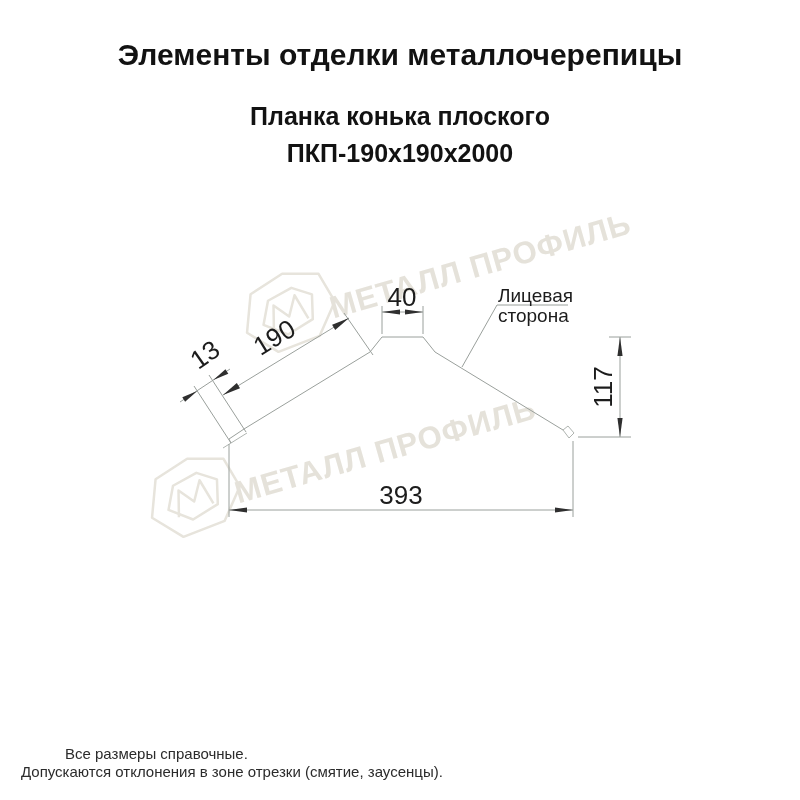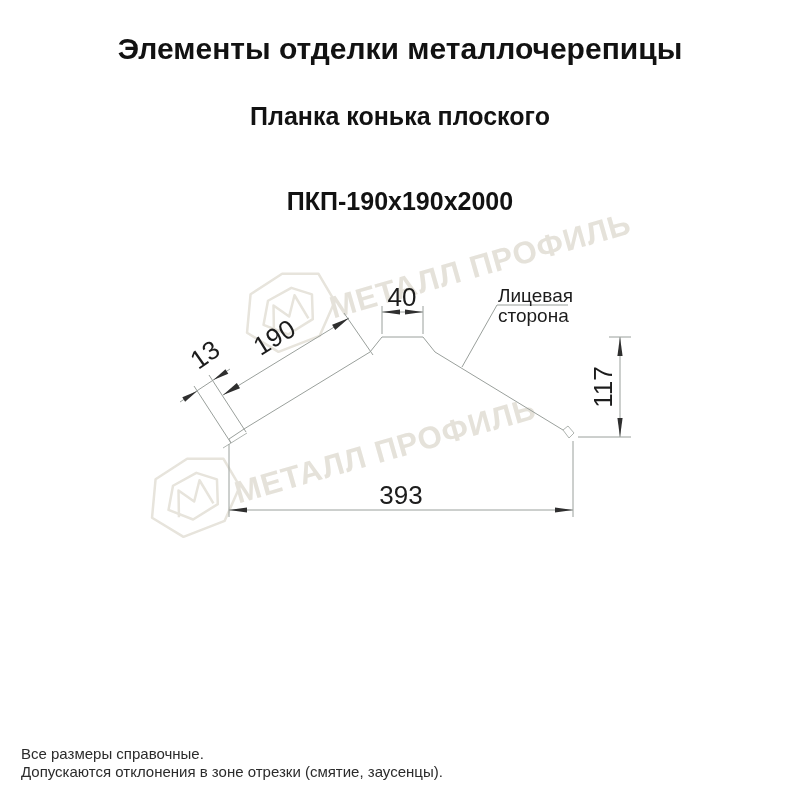--- a/index.html
+++ b/index.html
@@ -2,25 +2,25 @@
 <html><head>
 <meta charset="utf-8">
 <style>
   html,body{margin:0;padding:0;}
   body{
     width:800px;height:800px;position:relative;background:#ffffff;
     font-family:"Liberation Sans","DejaVu Sans",sans-serif;
     overflow:hidden;color:#111;
   }
   .hdr{position:absolute;left:0;width:800px;text-align:center;white-space:nowrap;}
-  .title{top:32px;font-size:30px;font-weight:700;color:#121212;}
+  .title{top:38px;font-size:30px;font-weight:700;color:#121212;}
   .subtitle{top:102px;font-size:25px;font-weight:700;color:#121212;text-align:center;}
-  .product{top:139px;font-size:25px;font-weight:700;color:#121212;margin-top:48px;}
+  .product{top:139px;font-size:25px;font-weight:700;color:#121212;}
   .note{position:absolute;left:21px;font-size:15px;color:#2b2b2b;white-space:nowrap;}
-  .note1{top:745px;}
+  .note1{top:745px;margin-left:44px;}
   .note2{top:763px;}
   svg{position:absolute;left:0;top:0;}
   .thin{stroke:#9aa09c;stroke-width:1;fill:none;}
   .thin2{stroke:#a6aba7;stroke-width:0.9;fill:none;}
   .arr{fill:#2f2f2f;stroke:none;}
   .dimtxt{fill:#1c1c1c;font-size:26px;font-family:"Liberation Sans","DejaVu Sans",sans-serif;}
   .lbltxt{fill:#1c1c1c;font-size:19px;font-family:"Liberation Sans","DejaVu Sans",sans-serif;}
   .wmtxt{fill:#e5e2da;font-size:31px;font-weight:700;letter-spacing:1px;
          font-family:"Liberation Sans","DejaVu Sans",sans-serif;}
   .wmline{stroke:#e7e4dc;stroke-width:2.5;fill:none;stroke-linejoin:round;}

